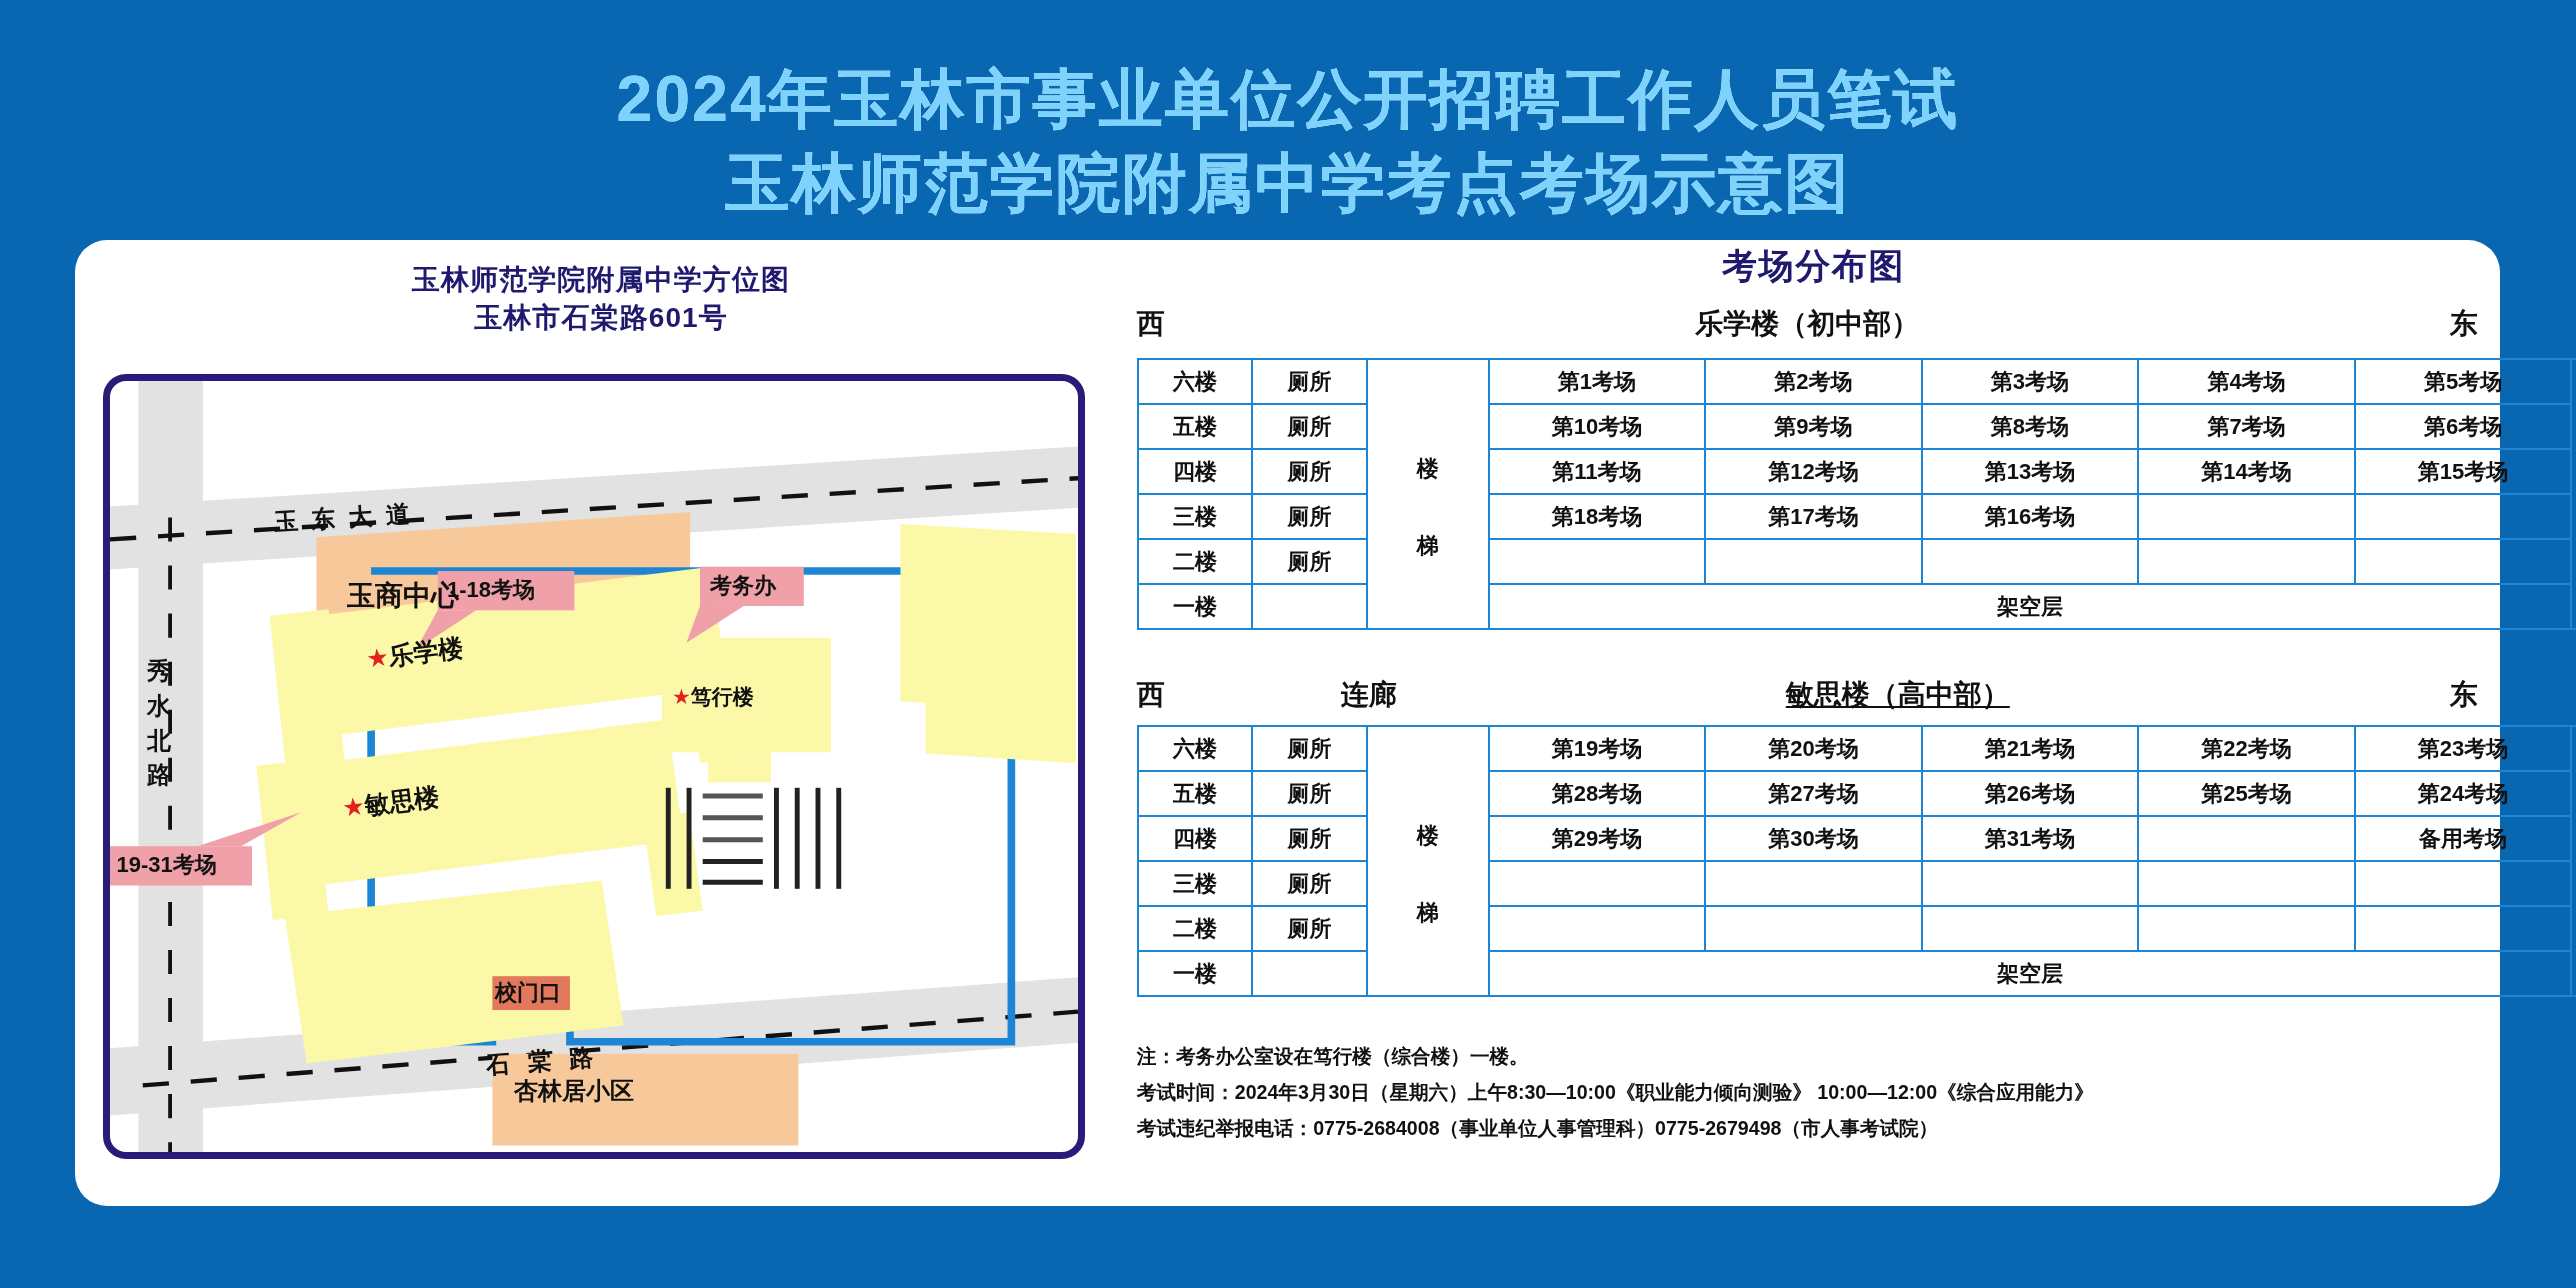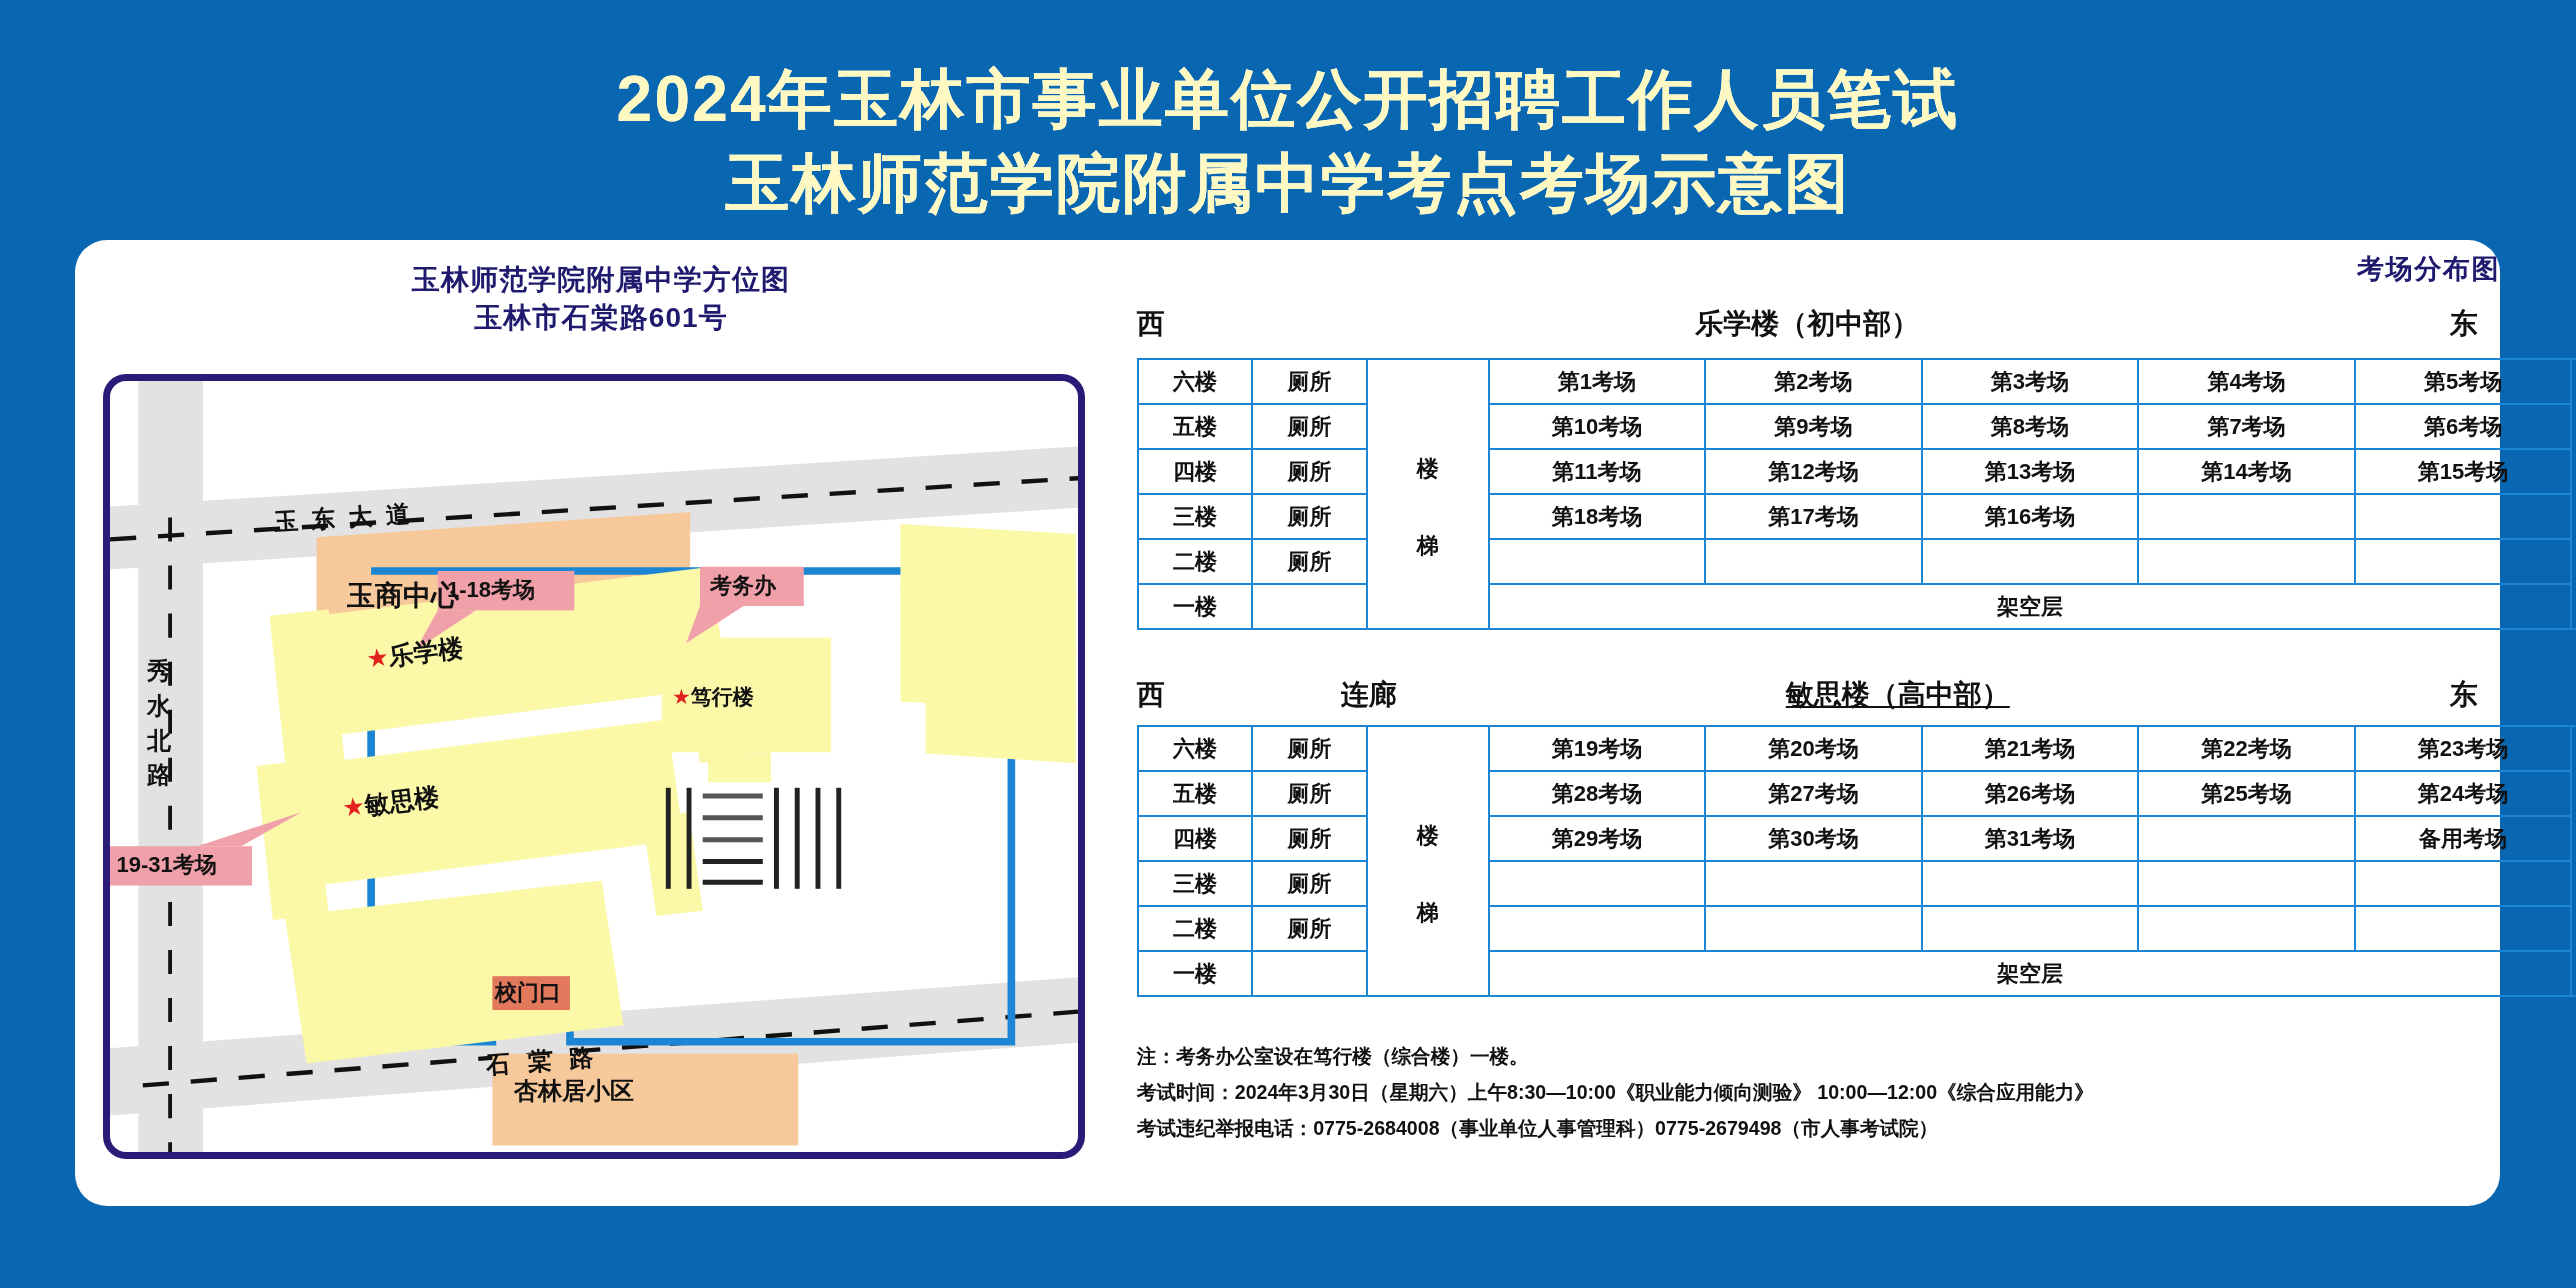--- a/index.html
+++ b/index.html
@@ -5,21 +5,21 @@
   html,body{margin:0;padding:0;}
   body{
     width:2576px;height:1288px;
     background:#0966B0;
     font-family:"Liberation Sans","DejaVu Sans",sans-serif;
     overflow:hidden;position:relative;
   }
   
   #title-block{
     position:absolute;left:0;top:57px;width:2576px;text-align:center;
-    color:#fef9c3;font-weight:bold;letter-spacing:2.2px;
+    color:#7dd3fc;font-weight:bold;letter-spacing:2.2px;
     font-size:64px;line-height:1.32;
     text-shadow:0 0 0.5px #fff;
   }
   #title-block .tline{display:block;white-space:nowrap;}
 
   
   #white-panel{
     position:absolute;left:75px;top:240px;width:2425px;height:966px;
     background:#FFFFFF;border-radius:32px;
   }
@@ -39,22 +39,22 @@
     overflow:hidden;background:#FFFFFF;
   }
   #map-canvas{position:absolute;left:0;top:0;width:100%;height:100%;}
 
   
   .mlabel{position:absolute;font-weight:bold;color:#111;white-space:nowrap;}
 
   
   #table-side{position:absolute;left:1052px;top:0;width:1373px;height:966px;}
   #dist-title{
-    position:absolute;top:11px;width:1373px;text-align:right;
-    color:#1F1A6E;font-weight:bold;font-size:27px;letter-spacing:1.6px;
+    position:absolute;top:3px;width:1373px;text-align:center;
+    color:#1F1A6E;font-weight:bold;font-size:35px;letter-spacing:1.6px;
   }
 
   .hdr-row{position:absolute;width:1341px;left:9.8px;height:43px;}
   .hdr-row .w{position:absolute;left:0;font-weight:bold;font-size:28px;color:#111;}
   .hdr-row .c{position:absolute;text-align:center;font-weight:bold;font-size:28px;color:#111;}
   .hdr-row .e{position:absolute;right:0;font-weight:bold;font-size:28px;color:#111;}
 
   table.exam{
     position:absolute;left:9.8px;width:1560px;
     border-collapse:collapse;table-layout:fixed;

